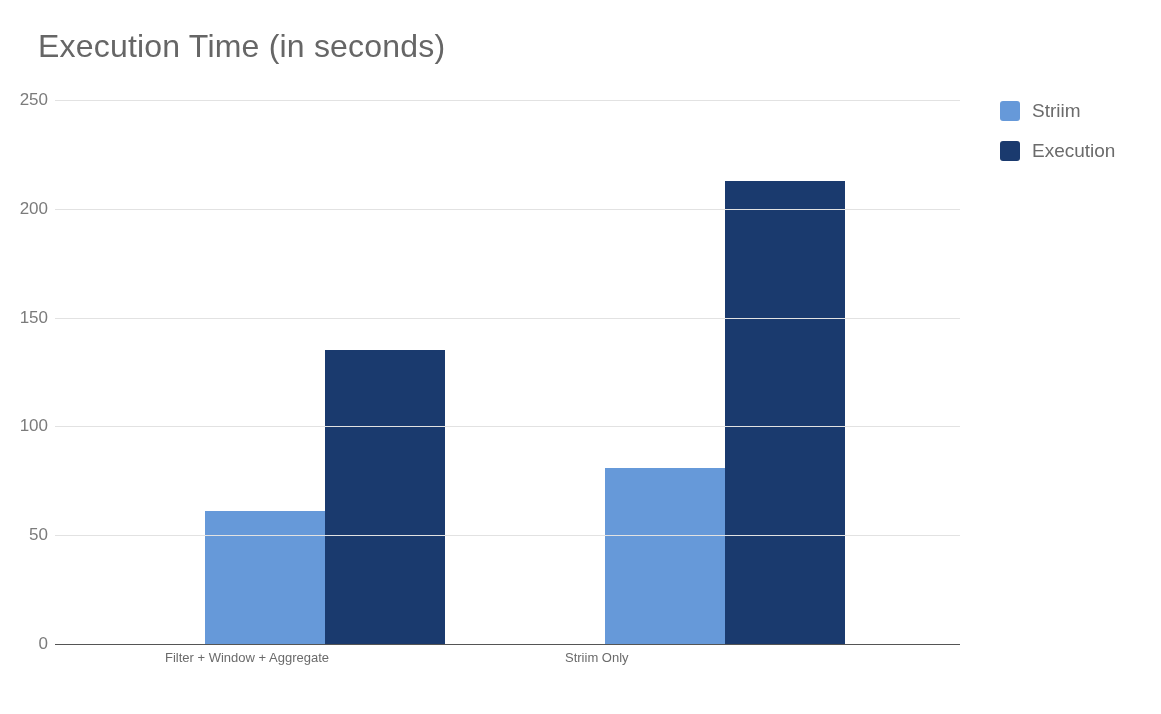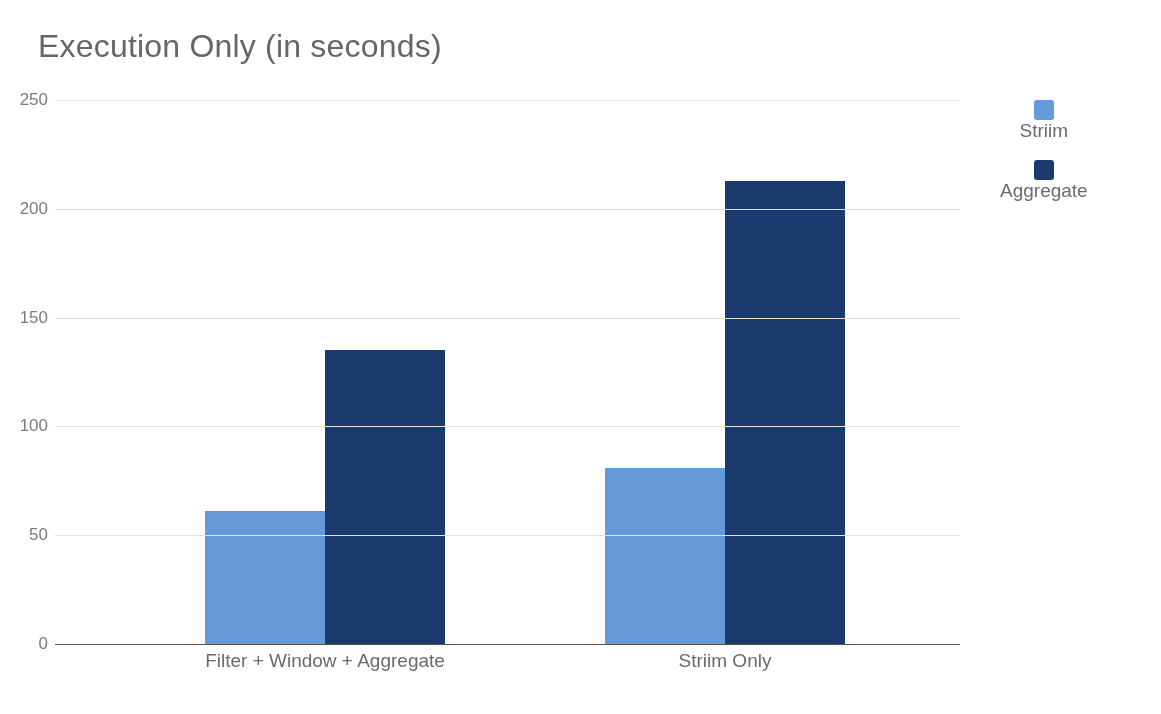--- a/index.html
+++ b/index.html
@@ -68,50 +68,49 @@
   .striim { background: #6699d9; }
   .confluent { background: #1a3a6e; }
   .xlabels {
     position: absolute;
     left: 55px;
     top: 650px;
     width: 905px;
   }
   .xlabel {
     position: absolute;
-    text-align: center;
-    font-size: 19px;
+    font-size: 13px;
     color: #6b6b6b;
   }
   .legend {
     position: absolute;
     left: 1000px;
     top: 100px;
     font-size: 19px;
     color: #6b6b6b;
   }
   .legend-item {
     display: flex;
     align-items: center;
     margin-bottom: 18px;
-    flex-direction: column;
+    gap: 12px;
   }
   .swatch {
     width: 20px;
     height: 20px;
     border-radius: 3px;
     flex: 0 0 20px;
   }
 </style>
 </head>
 <body>
 
 <div class="wrap">
 
-  <div class="title">Execution Only (in seconds)</div>
+  <div class="title">Execution Time (in seconds)</div>
 
   <div class="plot">
 
     <div class="bars">
         <div class="bar striim" style="width: 120px; height: 132.736px; left: 150px; background: rgb(102, 153, 217);"></div>
         <div class="bar confluent" style="width: 120px; height: 293.76px; left: 270px; background: rgb(26, 58, 110);"></div>
         <div class="bar striim" style="width: 120px; height: 176.256px; left: 550px; background: rgb(102, 153, 217);"></div>
         <div class="bar confluent" style="width: 120px; height: 463.488px; left: 670px; background: rgb(26, 58, 110);"></div>
       </div>
   <div class="baseline" style="top: 544px;"></div>
@@ -133,17 +132,17 @@
       <div class="xlabel" style="width: 320px; left: 510px;">Striim Only</div>
     </div>
 
   <div class="legend">
       <div class="legend-item">
         <div class="swatch" style="background: rgb(102, 153, 217);"></div>
         <span>Striim</span>
       </div>
       <div class="legend-item">
         <div class="swatch" style="background: rgb(26, 58, 110);"></div>
-        <span>Aggregate</span>
+        <span>Execution</span>
       </div>
     </div>
 
 </div>
 
 </body></html>

